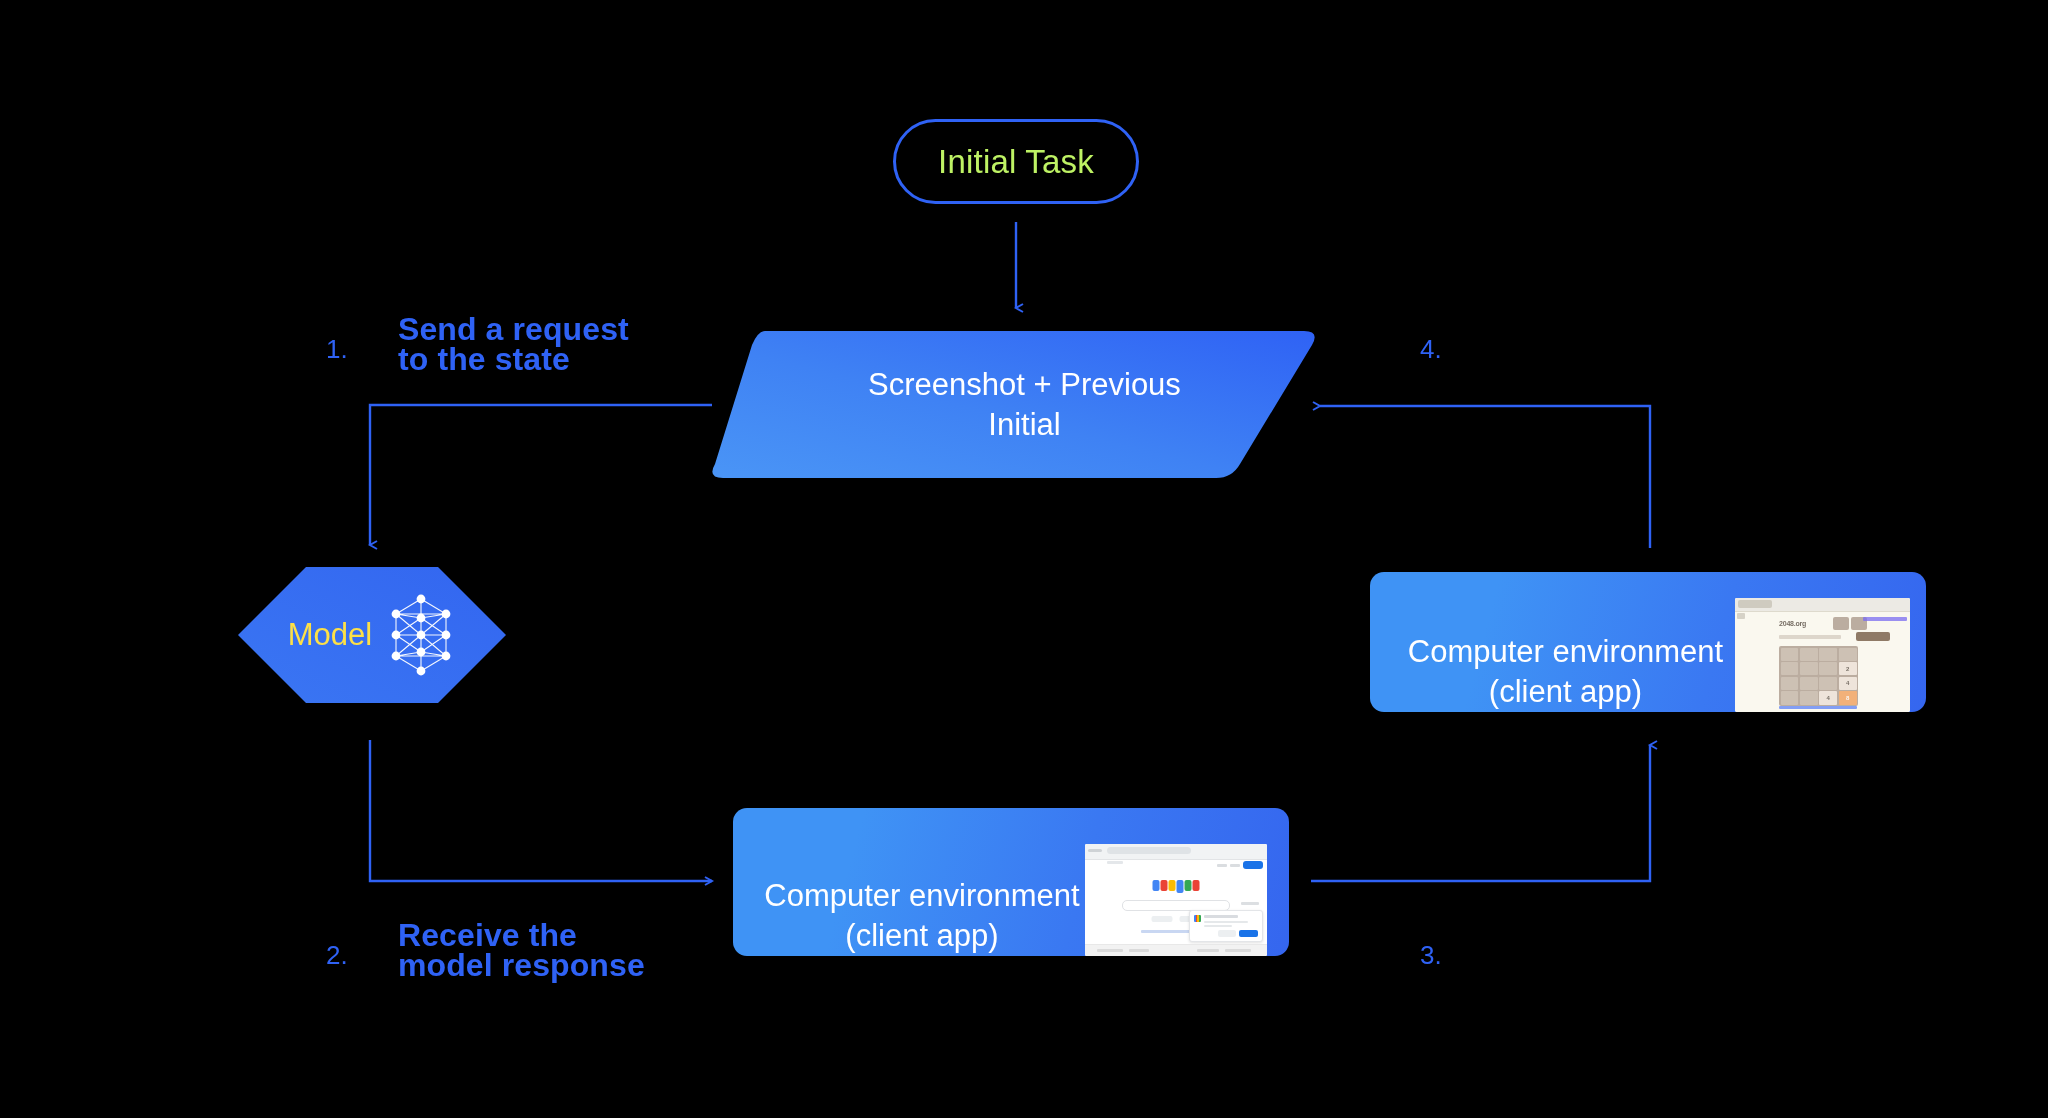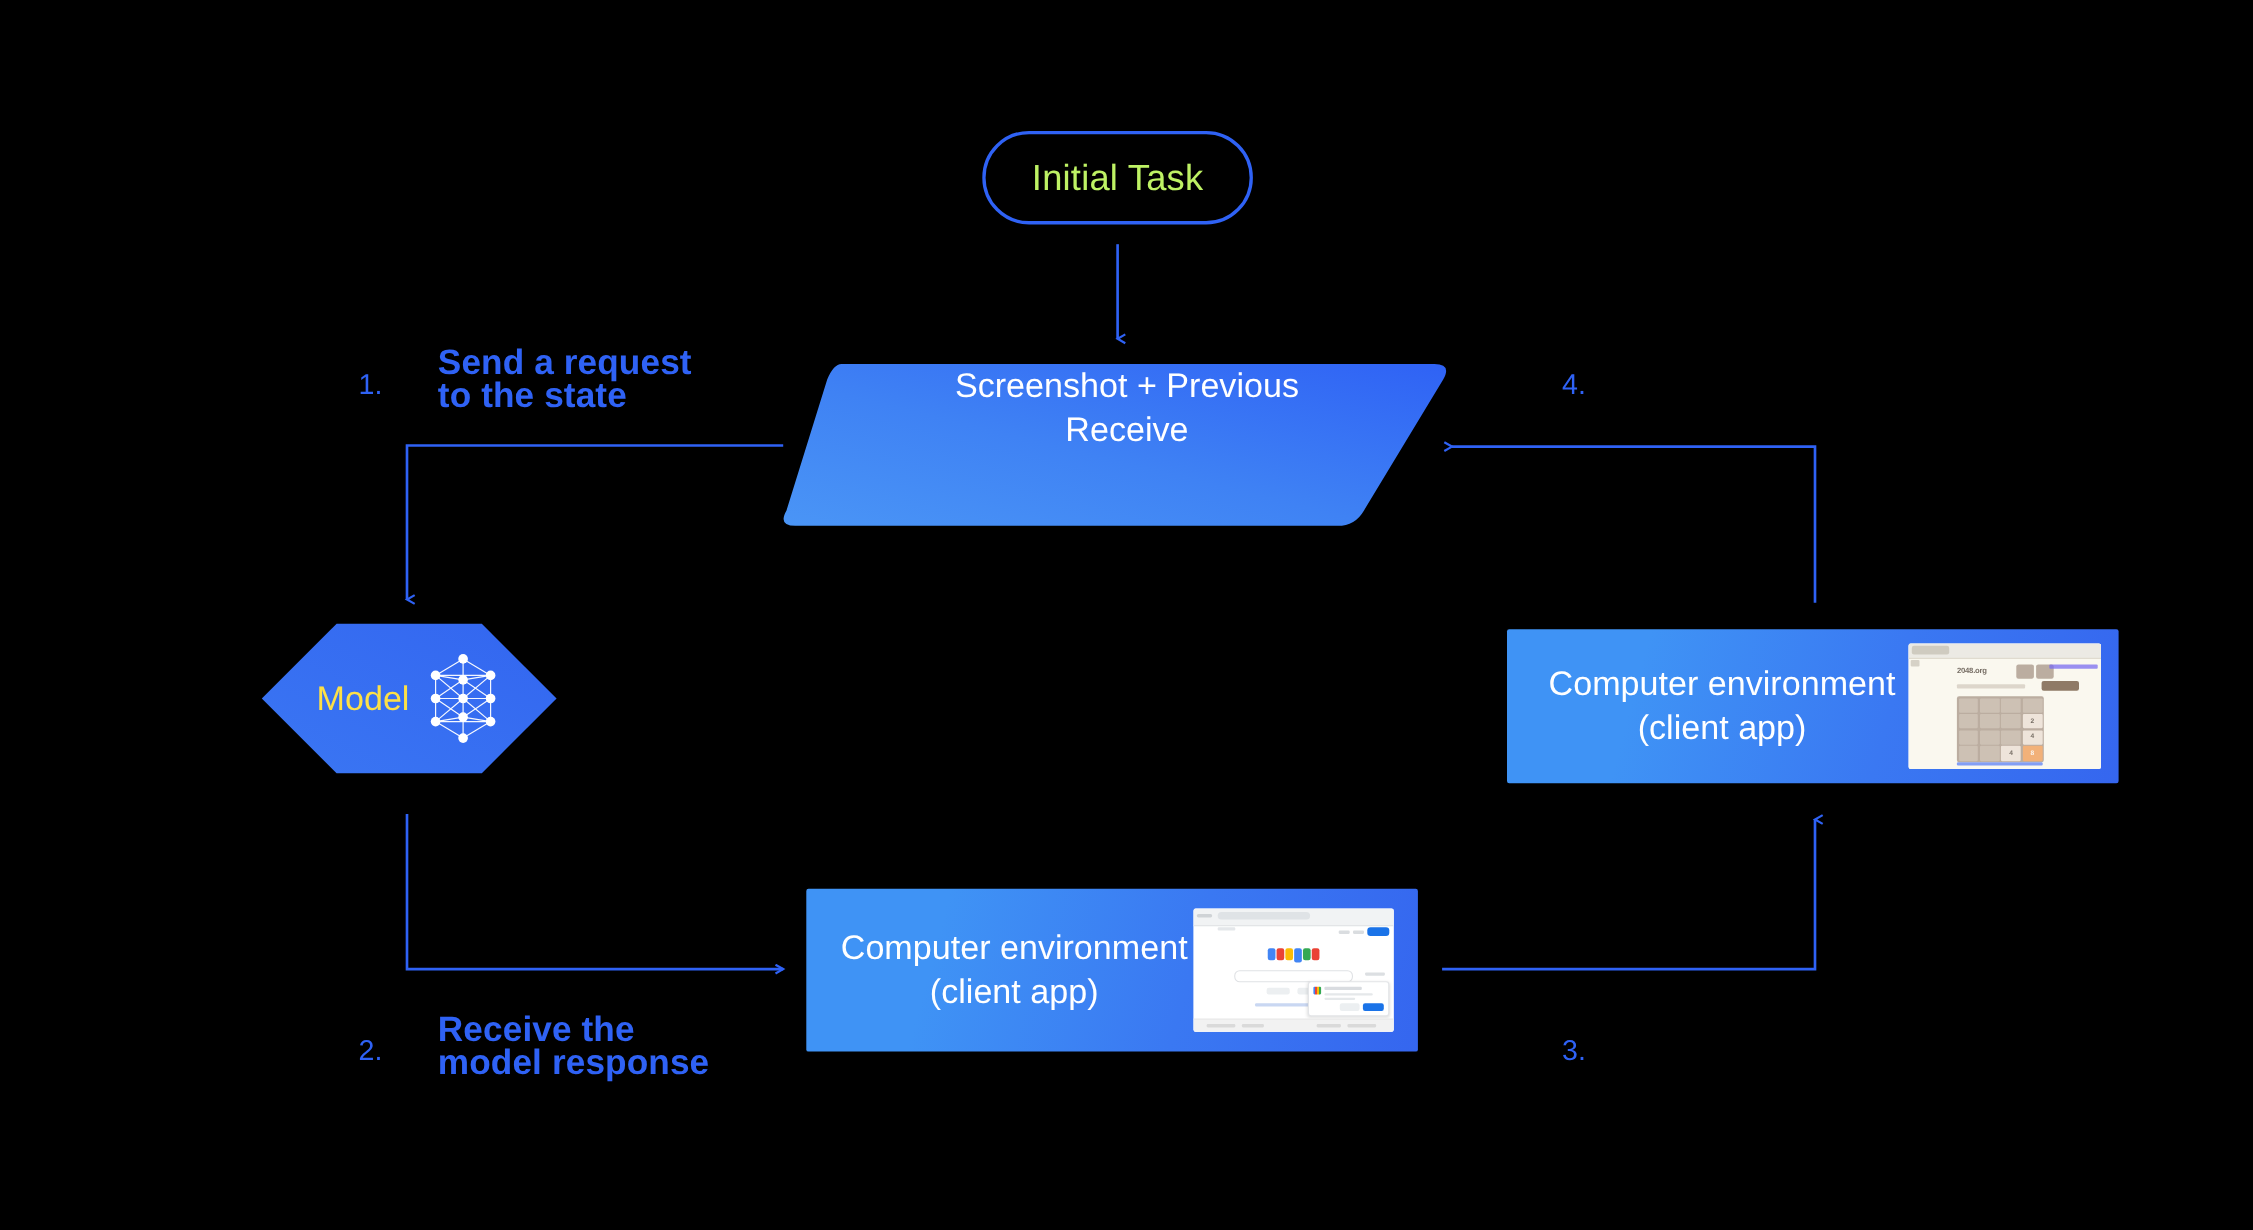--- a/index.html
+++ b/index.html
@@ -22,40 +22,40 @@
   #initial-task .lbl{
     color:#bef264;font-size:33px;letter-spacing:.2px;
   }
 
   
   #ctx-node{
     left:707px;top:331px;width:613px;height:147px;
   }
   #ctx-node .ctxlabel{
     position:absolute;left:0;top:0;width:613px;height:147px;
-    display:flex;align-items:flex-start;justify-content:center;text-align:center;
+    display:flex;align-items:center;justify-content:center;text-align:center;
     color:#fff;font-size:31px;line-height:40px;
     padding-left:22px;box-sizing:border-box;
   }
 
   
   #model-node{
     left:238px;top:567px;width:268px;height:136px;
   }
   #model-node .inner{
     position:absolute;inset:0;display:flex;align-items:center;
     justify-content:center;gap:14px;
   }
   #model-node .lbl{color:#fde047;font-size:31px;}
 
   
   .envcard{
-    border-radius:2px;overflow:hidden;
+    border-radius:14px;overflow:hidden;
     background:linear-gradient(105deg,#3f93f5 0%,#3f93f5 22%,#3a78f2 62%,#3566ef 100%);
-    display:flex;align-items:center;
+    display:flex;align-items:flex-end;
   }
   #env-right{left:1370px;top:572px;width:556px;height:140px;}
   #env-bottom{left:733px;top:808px;width:556px;height:148px;}
   .envcard .envlabel{
     flex:1;text-align:center;color:#fff;font-size:31px;line-height:40px;
     padding-left:26px;
   }
   .thumbwrap{
     width:175px;height:114px;margin-right:16px;flex:0 0 auto;
     background:#fff;border-radius:2px;position:relative;overflow:hidden;
@@ -167,21 +167,21 @@
   </svg>
 
   <div class="nodeBox" id="initial-task">
     <span class="lbl">Initial Task</span>
   </div>
 
   <div class="nodeBox" id="ctx-node">
     <div class="ctxlabel">
       <span>
         <span>Screenshot + Previous</span><br>
-        <span>Receive</span>
+        <span>Initial</span>
       </span>
     </div>
   </div>
 
   <div class="nodeBox" id="model-node">
     <div class="inner">
       <span class="lbl">Model</span>
       <svg width="70" height="86" viewBox="0 0 70 86">
         <g stroke="#ffffff" stroke-width="1.1" fill="none" opacity="0.95">
           <path d="M35 7 L10 22 M35 7 L35 26 M35 7 L60 22

